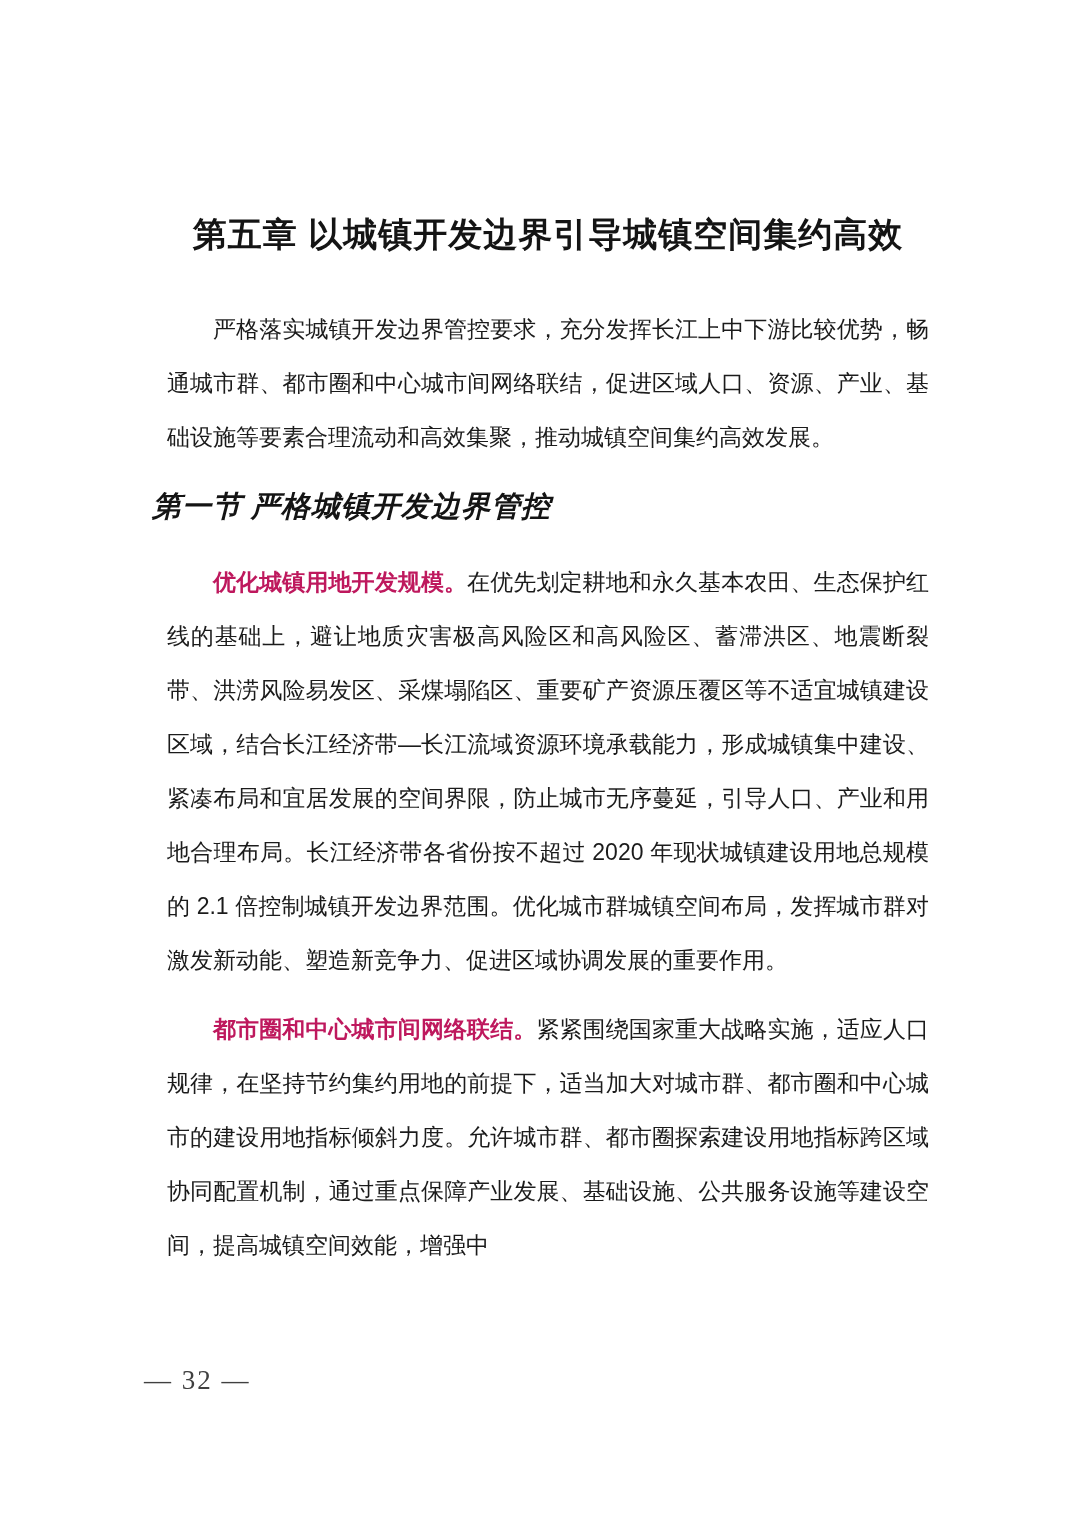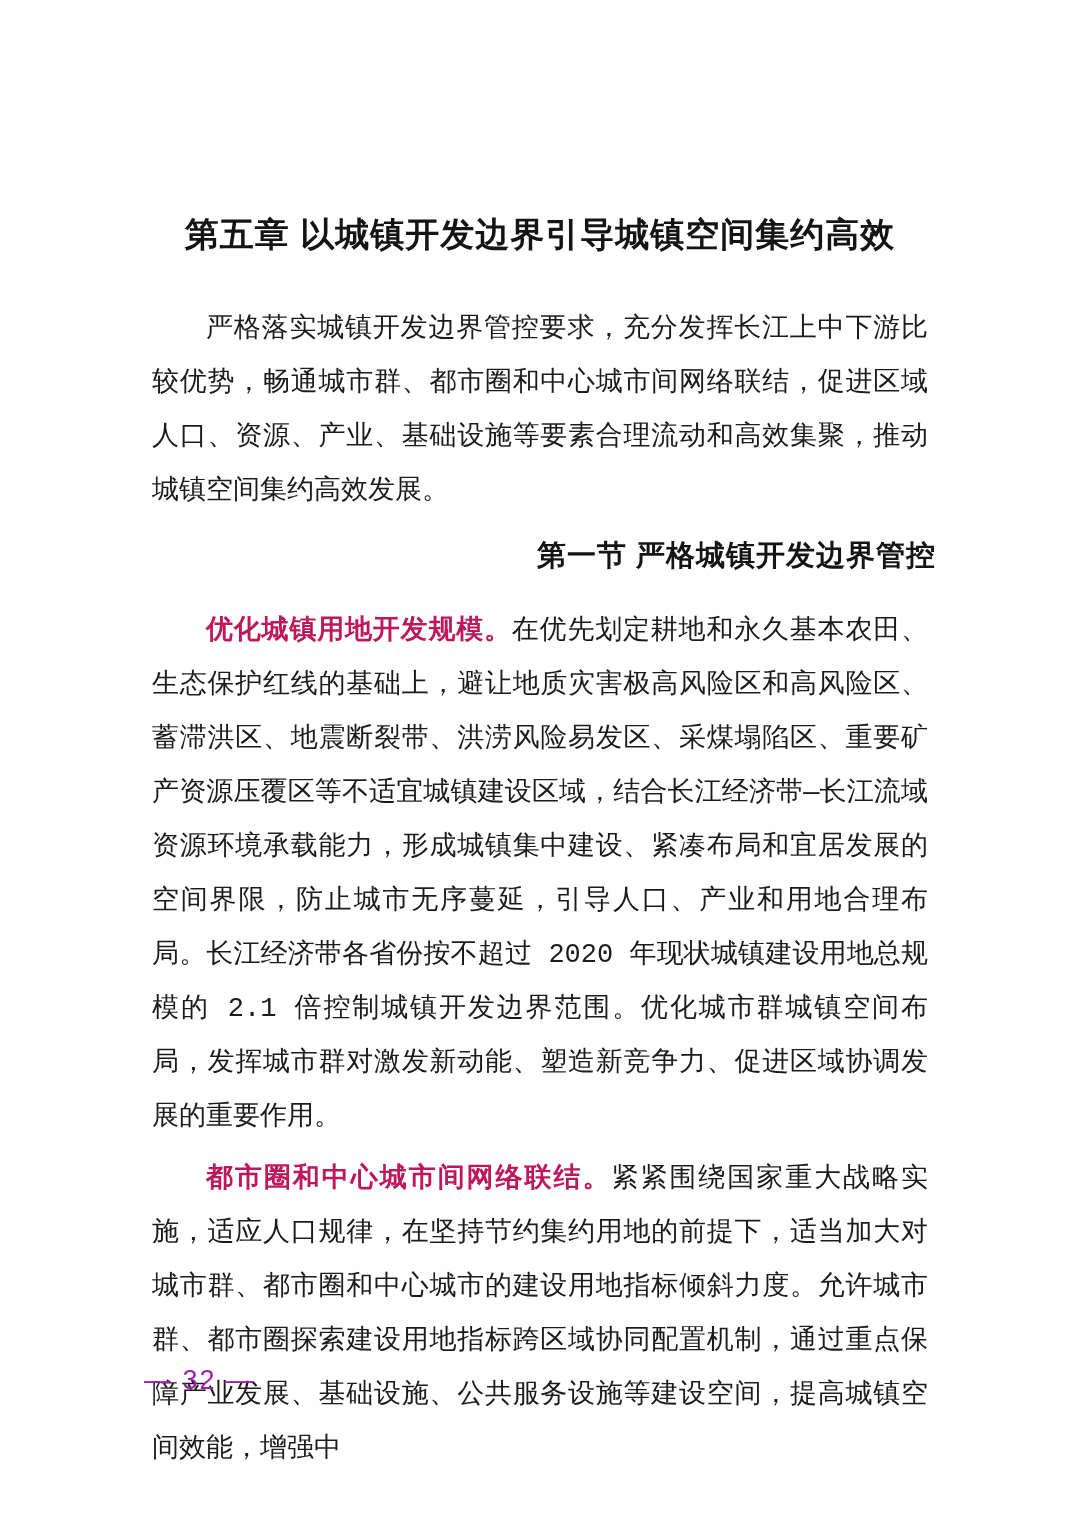--- a/index.html
+++ b/index.html
@@ -11,66 +11,67 @@
   .page {
     position: relative;
     width: 1080px;
     height: 1527px;
     background: #ffffff;
     overflow: hidden;
     color: #1b1b1b;
   }
   .content {
     position: absolute;
-    left: 144px;
+    left: 152px;
     top: 212px;
     width: 792px;
   }
   .chapter-title {
     margin: 0 0 46px 0;
     font-family: "Liberation Sans", sans-serif;
     font-weight: 700;
     font-size: 34px;
     line-height: 44px;
     letter-spacing: 1px;
     text-align: center;
     color: #141414;
   }
   .para {
-    margin: 8px;
-    font-family: Liberation Mono, monospace;
-    font-size: 27px;
+    margin: 15px;
+    font-family: Liberation Sans, sans-serif;
+    font-size: 23px;
     line-height: 54px;
     text-align: justify;
     text-indent: 2em;
     color: #1b1b1b;
   }
   .para .lead {
     font-weight: 700;
     color: #be185d;
   }
   .section-title {
     margin: 10px 0 22px 0;
     font-family: "Liberation Sans", sans-serif;
     font-weight: 700;
     font-size: 29px;
     line-height: 54px;
     letter-spacing: 1px;
-    text-align: right;
+    text-align: left;
     color: #141414;
+    font-style: italic;
   }
   .page-number {
     position: absolute;
     left: 144px;
     top: 1363px;
-    font-family: Liberation Sans, sans-serif;
+    font-family: Liberation Serif, serif;
     font-size: 27px;
     line-height: 34px;
     letter-spacing: 2px;
-    color: #a21caf;
+    color: #404040;
   }
 </style>
 </head>
 <body>
 
 <div class="page">
   <div class="content">
 
     <h1 class="chapter-title">第五章 以城镇开发边界引导城镇空间集约高效</h1>
 

